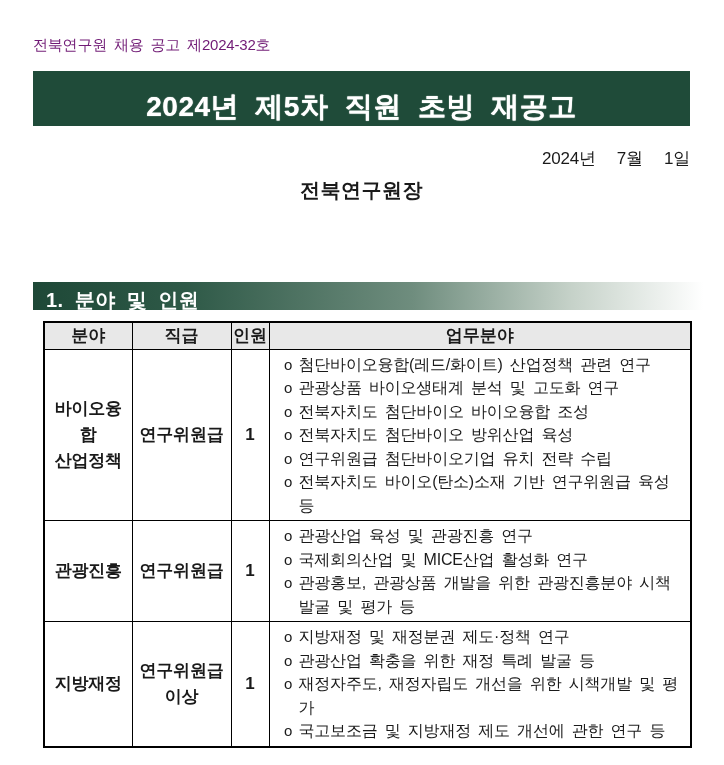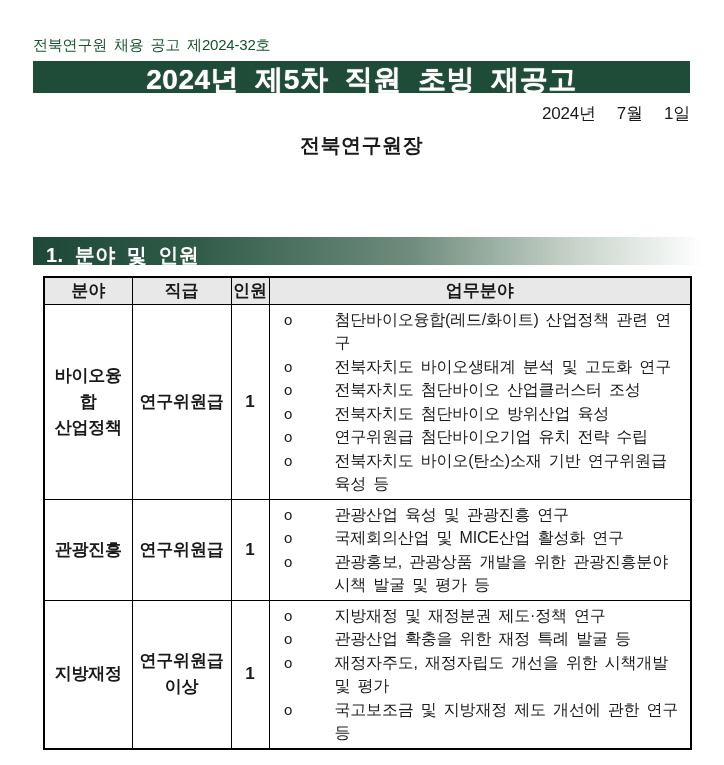--- a/index.html
+++ b/index.html
@@ -18,49 +18,49 @@
     background: #ffffff;
     overflow: hidden;
   }
   .content {
     width: 657px; 
   }
   .doc-number {
     font-size: 15px;
     letter-spacing: -0.2px;
     word-spacing: 3px;
-    color: #14532d;
-    margin-bottom: 6px;
+    color: #701a75;
+    margin-bottom: 16px;
   }
   .banner {
-    height: 32px;
+    height: 55px;
     background: #1f4b39;
     display: flex;
-    align-items: flex-start;
+    align-items: flex-end;
     justify-content: center;
   }
   .banner span {
     color: #ffffff;
     font-size: 28px;
     font-weight: bold;
     letter-spacing: 0.5px;
     word-spacing: 8px;
     text-shadow: 0 0 1px #ffffff;
   }
   .intro {
     margin: 13px 0 0 0;
     font-size: 17px;
     line-height: 31px;
     text-align: justify;
     text-indent: 27px;
     word-spacing: 4px;
     letter-spacing: -0.2px;
   }
   .date-line {
-    margin-top: 9px;
+    margin-top: 21px;
     text-align: right;
     font-size: 17px;
     white-space: pre;
     word-spacing: 6px;
     letter-spacing: -0.2px;
   }
   .signature {
     margin-top: 7px;
     text-align: center;
     font-size: 20px;
@@ -124,21 +124,20 @@
     letter-spacing: -0.2px;
   }
   .duty .bullet {
     flex: none;
     width: 21px;
     text-align: center;
     font-size: 15px;
   }
   .duty .dtext {
     flex: 1;
-    margin-left: 36px;
   }
   .r1 { height: 145px; }
   .r2 { height: 92px; }
   .r3 { height: 95px; }
 </style>
 </head>
 <body>
 
 <div class="page">
   <div class="content">
@@ -178,25 +177,25 @@
 산업정책</td>
         <td class="cell-center">연구위원급</td>
         <td class="cell-center">1</td>
         <td class="duties-cell">
           <div class="duty">
               <span class="bullet">o</span>
               <span class="dtext">첨단바이오융합(레드/화이트) 산업정책 관련 연구</span>
             </div>
           <div class="duty">
               <span class="bullet">o</span>
-              <span class="dtext">전북자치도 바이오생태계 분석 및 고도화 연구</span>
-            </div>
-          <div class="duty">
-              <span class="bullet">o</span>
-              <span class="dtext">전북자치도 첨단바이오 산업클러스터 조성</span>
+              <span class="dtext">관광상품 바이오생태계 분석 및 고도화 연구</span>
+            </div>
+          <div class="duty">
+              <span class="bullet">o</span>
+              <span class="dtext">전북자치도 첨단바이오 바이오융합 조성</span>
             </div>
           <div class="duty">
               <span class="bullet">o</span>
               <span class="dtext">전북자치도 첨단바이오 방위산업 육성</span>
             </div>
           <div class="duty">
               <span class="bullet">o</span>
               <span class="dtext">연구위원급 첨단바이오기업 유치 전략 수립</span>
             </div>
           <div class="duty">

